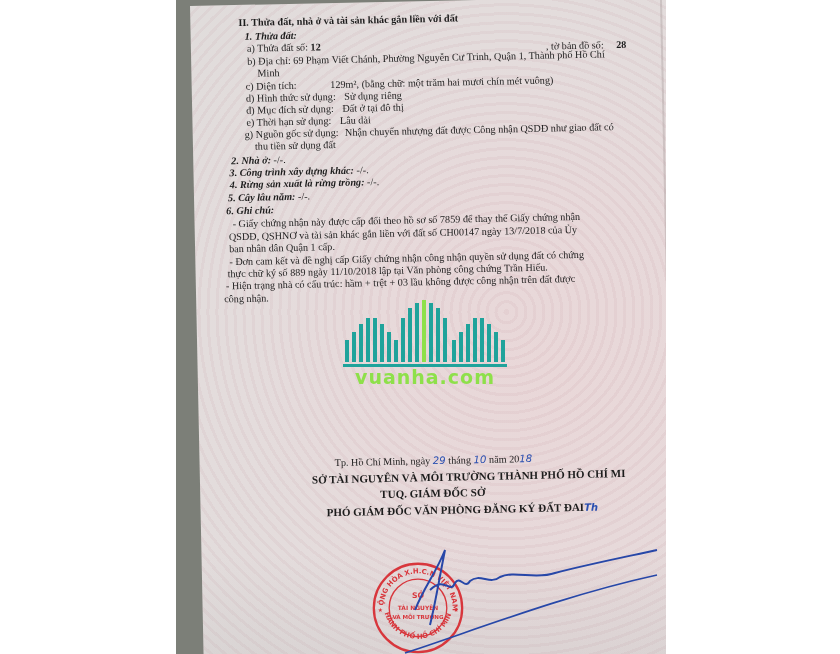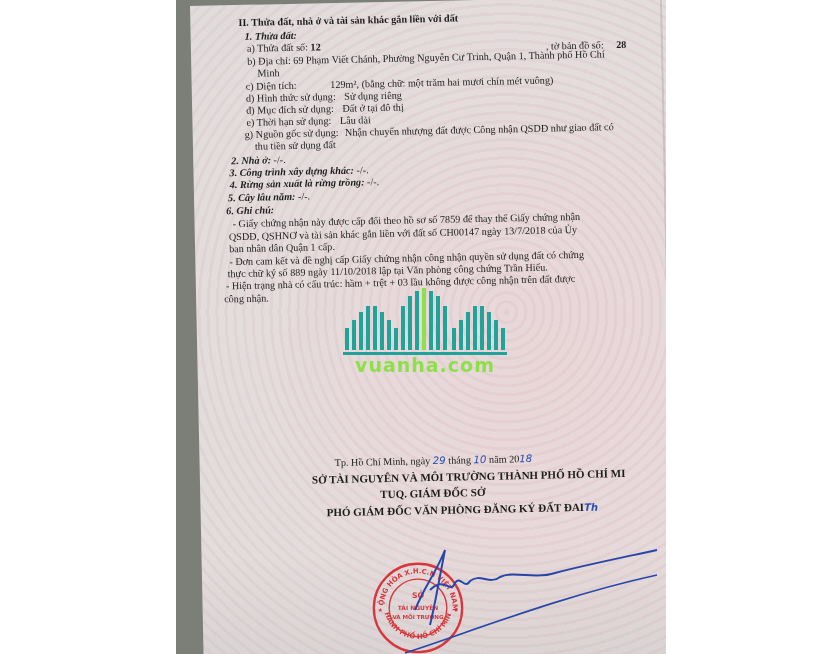--- a/index.html
+++ b/index.html
@@ -12,21 +12,21 @@
     background:repeating-radial-gradient(circle at 62% 46%, rgba(190,140,150,0.10) 0 3px, rgba(255,255,255,0) 3px 9px);}
   .paper::after{content:"";position:absolute;left:0;right:0;bottom:0;height:130px;
     background:linear-gradient(to bottom, rgba(0,0,0,0), rgba(150,150,150,0.15));}
   .fold{position:absolute;left:470px;top:0;width:2px;height:100%;background:rgba(160,150,150,0.35);}
   .txt{position:absolute;left:0;top:0;width:480px;color:#1c1c1c;font-size:10.2px;line-height:12.4px;}
   .line{position:absolute;white-space:nowrap;}
   .b{font-weight:bold;}
   .bi{font-weight:bold;font-style:italic;}
   .hand{color:#2a4fb0;font-style:italic;font-family:"DejaVu Sans",sans-serif;}
   .sig-title{font-weight:bold;font-size:11px;}
-  .logo{position:absolute;left:340px;top:288px;width:170px;height:96px;}
+  .logo{position:absolute;left:340px;top:300px;width:170px;height:96px;}
   .logo-text{position:absolute;left:0;top:66px;width:170px;text-align:center;color:#8ee04a;font-family:"DejaVu Sans",sans-serif;font-size:19px;font-weight:bold;letter-spacing:1px;}
   .stamp{position:absolute;left:370px;top:558px;width:96px;height:96px;}
   .sig{position:absolute;left:395px;top:545px;width:265px;height:110px;}
 </style>
 </head>
 <body>
 
 <div class="photo">
   <div class="paper">
     <div class="fold"></div>

